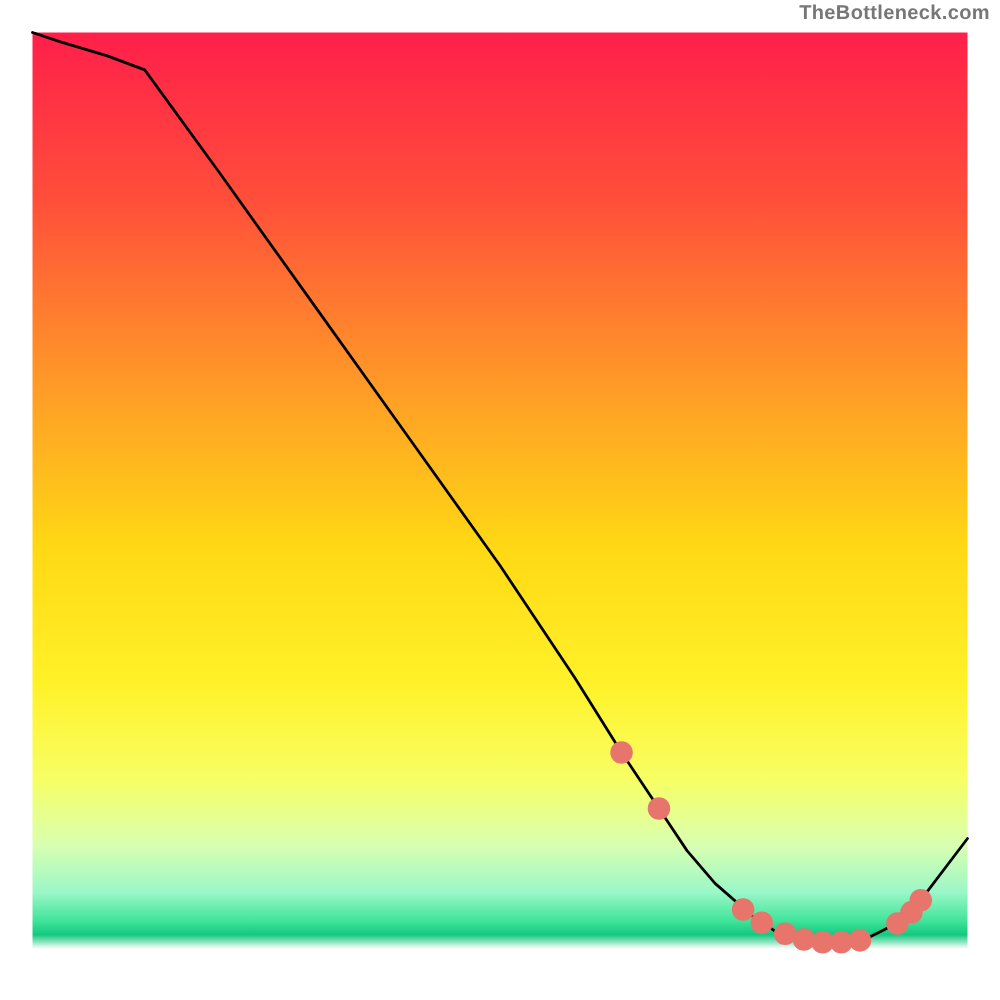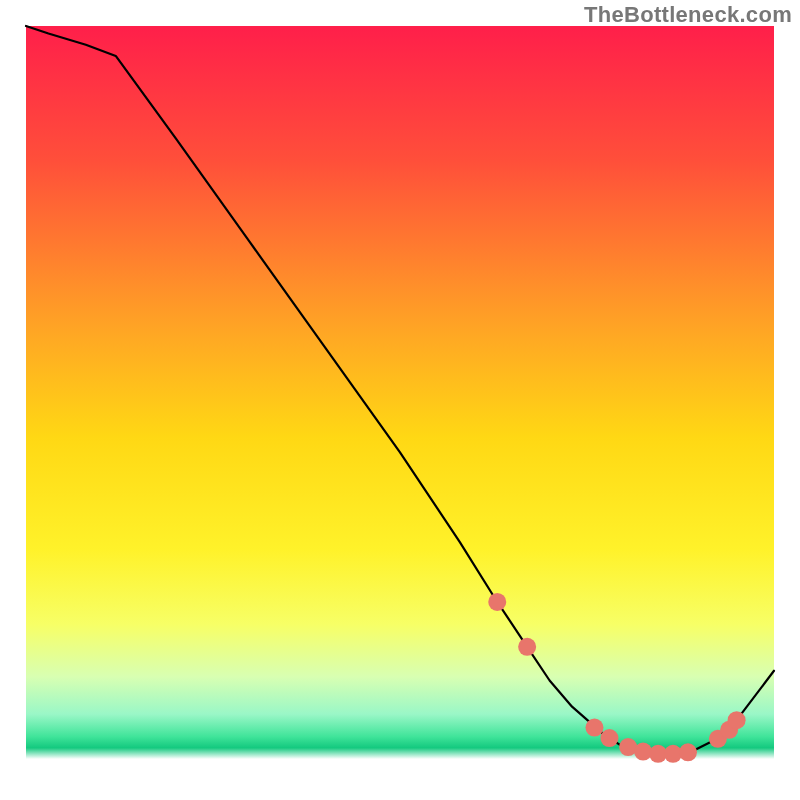--- a/index.html
+++ b/index.html
@@ -12,21 +12,21 @@
   }
   .stage {
     position: relative;
     width: 800px;
     height: 800px;
   }
   .watermark {
     position: absolute;
     top: 2px;
     right: 8px;
-    font-size: 22px;
+    font-size: 16px;
     font-weight: 600;
     letter-spacing: 0.3px;
     color: #777;
     text-shadow: 0 1px 0 rgba(255,255,255,0.6);
     pointer-events: none;
   }
   svg {
     position: absolute;
     left: 0;
     top: 0;

